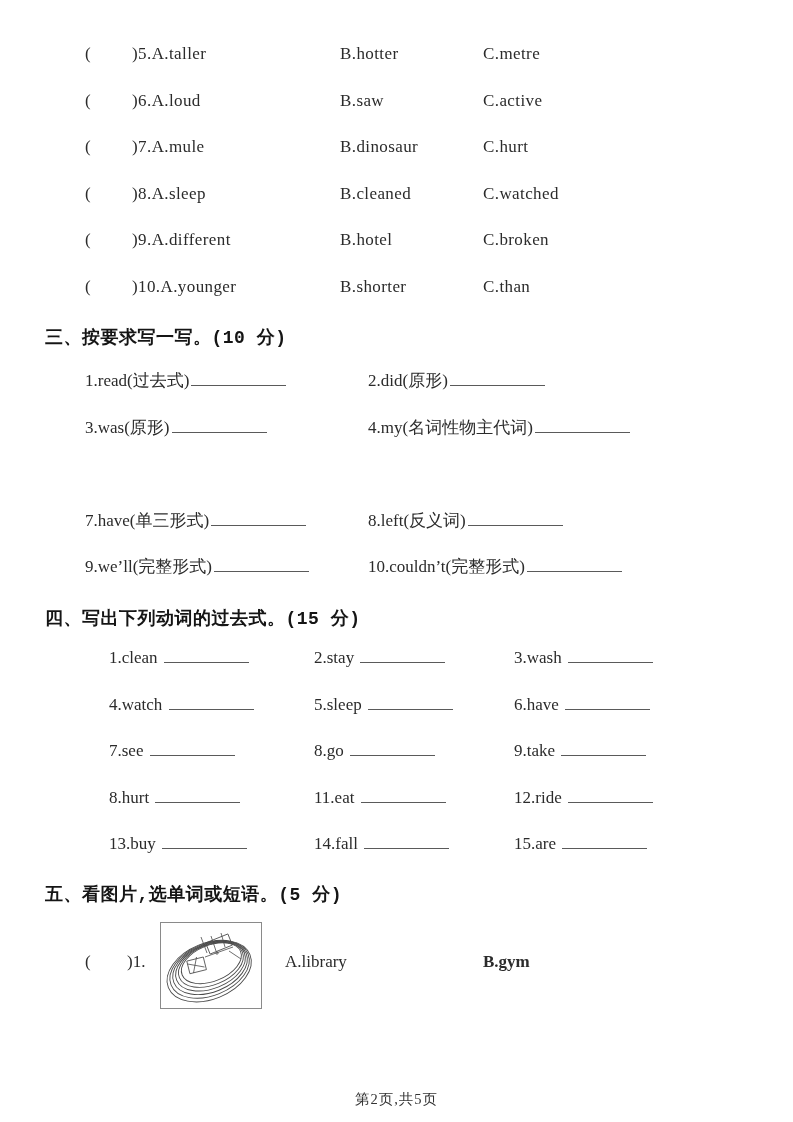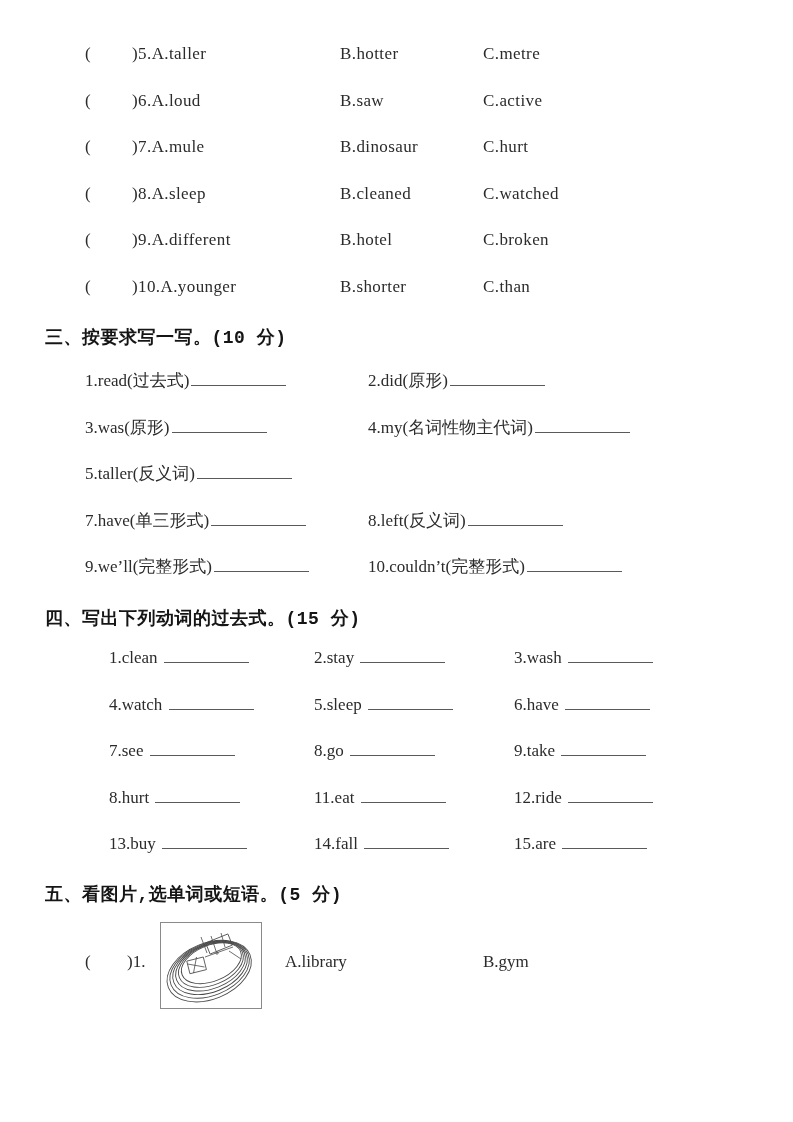--- a/index.html
+++ b/index.html
@@ -49,21 +49,21 @@
   .s5-row{position:absolute;top:922px;left:85px;right:30px;height:92px;}
   .s5-open{position:absolute;left:0;top:30px;}
   .s5-no{position:absolute;left:42px;top:30px;}
   .pic-box{
     position:absolute;left:75px;top:0;
     width:102px;height:87px;
     border:1px solid #8a8a8a;
     box-sizing:border-box;
   }
   .s5-optA{position:absolute;left:200px;top:30px;font-family:Liberation Serif, serif;}
-  .s5-optB{position:absolute;left:398px;top:30px;}
+  .s5-optB{position:absolute;left:398px;top:30px;font-weight:bold;}
   
   .footer{
     position:absolute;top:1090px;left:0;width:100%;
     text-align:center;font-size:14.5px;color:#333;letter-spacing:1px;
   }
 </style>
 </head>
 <body>
 
 <div class="page">
@@ -111,21 +111,20 @@
   <div class="s3-grid">
     <div class="s3-row">
       <span class="s3-cell1"><span>1.read(过去式)</span><span class="blank w95"></span></span>
       <span class="s3-cell2"><span>2.did(原形)</span><span class="blank w95"></span></span>
     </div>
     <div class="s3-row">
       <span class="s3-cell1"><span>3.was(原形)</span><span class="blank w95"></span></span>
       <span class="s3-cell2"><span>4.my(名词性物主代词)</span><span class="blank w95"></span></span>
     </div>
     <div class="s3-row">
-      <span class="s3-cell1"><span>5.taller(反义词)</span><span class="blank w95"></span></span>
     </div>
     <div class="s3-row">
       <span class="s3-cell1"><span>7.have(单三形式)</span><span class="blank w95"></span></span>
       <span class="s3-cell2"><span>8.left(反义词)</span><span class="blank w95"></span></span>
     </div>
     <div class="s3-row">
       <span class="s3-cell1"><span>9.we’ll(完整形式)</span><span class="blank w95"></span></span>
       <span class="s3-cell2"><span>10.couldn’t(完整形式)</span><span class="blank w95"></span></span>
     </div>
   </div>
@@ -186,14 +185,15 @@
             <path d="M68 28 L80 36"></path>
             <circle cx="56" cy="30" r="1.2"></circle>
           </g>
         </g>
       </svg>
     </span>
     <span class="s5-optA">A.library</span>
     <span class="s5-optB">B.gym</span>
   </div>
 
+  <div class="footer">第2页,共5页</div>
 
 </div>
 
 </body></html>

